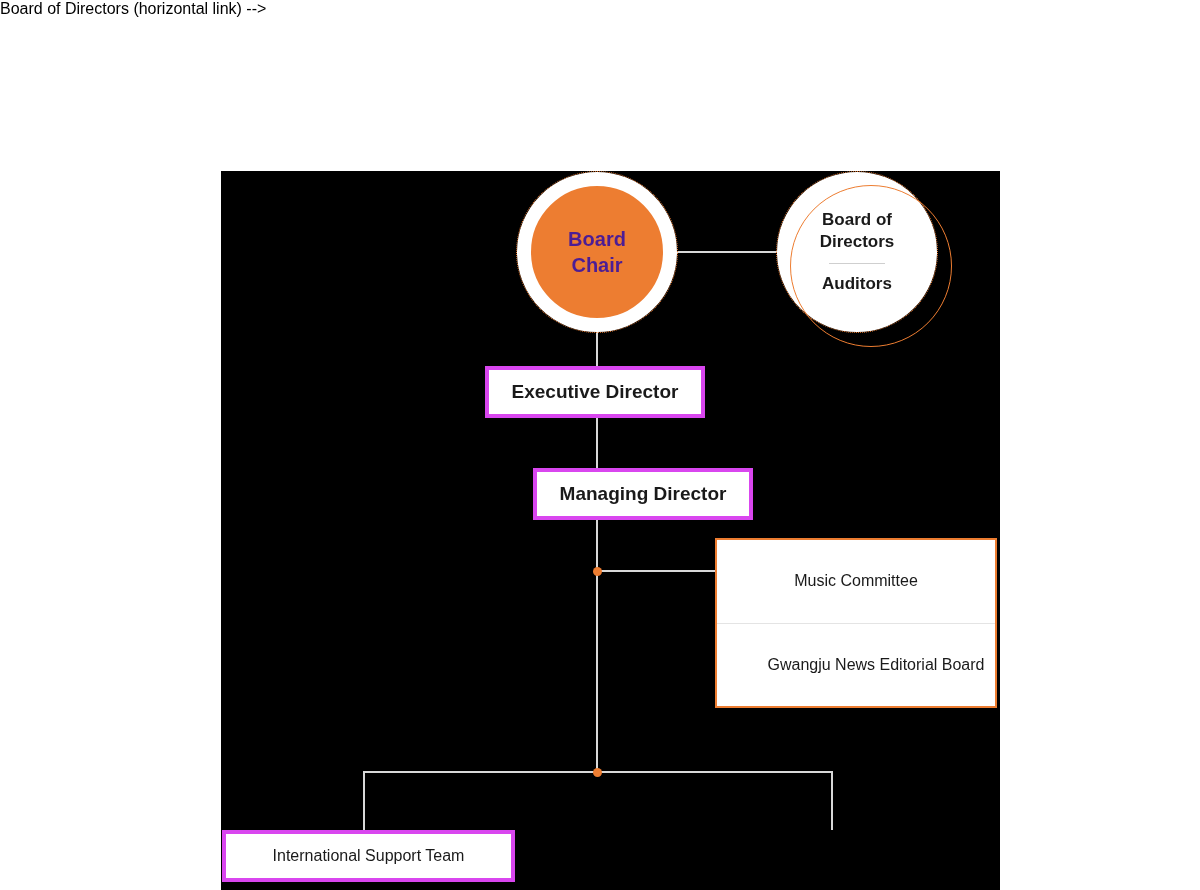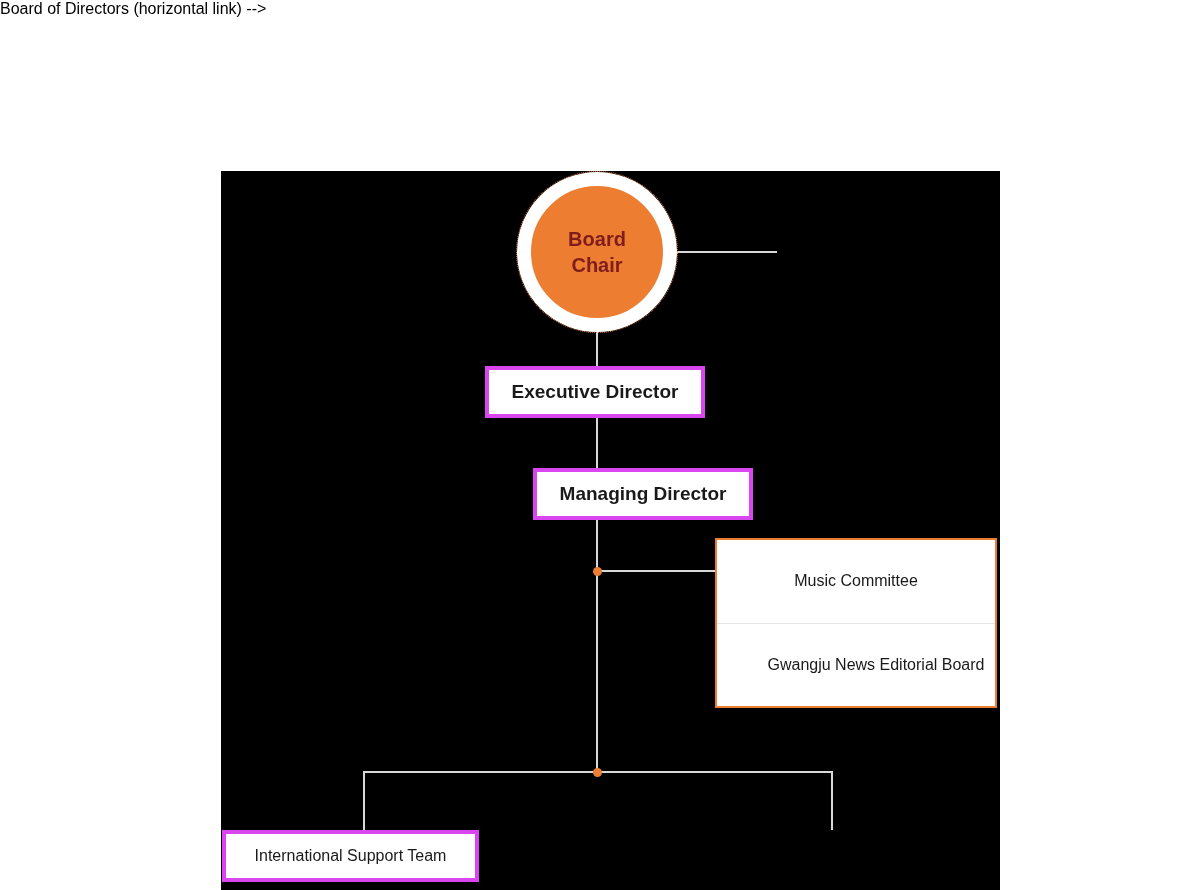--- a/index.html
+++ b/index.html
@@ -58,21 +58,21 @@
     text-align: center;
     box-sizing: border-box;
   }
 
   .circle-chair {
     width: 160px;
     height: 160px;
     background: #ED7D31;
     border: 14px solid #ffffff;
     outline: 1px dotted #ED7D31;
-    color: #7f1d1d;
+    color: #4c1d95;
     font-size: 20px;
     font-weight: bold;
     line-height: 1.3;
   }
 
   .circle-board {
     width: 160px;
     height: 160px;
     background: #ffffff;
     border: 14px solid #ffffff;
@@ -188,20 +188,27 @@
 
   
 
   
   <div class="circle-node circle-chair" style="left:517px; top:172px;">
     <span>Board</span>
     <span>Chair</span>
   </div>
 
   
+  <div class="circle-node circle-board" style="left:777px; top:172px;">
+    <span class="inner-ring"></span>
+    <span class="ctext">Board of</span>
+    <span class="ctext">Directors</span>
+    <span class="divider"></span>
+    <span class="ctext">Auditors</span>
+  </div>
 
   
   <div class="box box-director" style="left:485px; top:366px; width:220px; height:52px;">
     <span>Executive Director</span>
   </div>
 
   
   <div class="box box-director" style="left:485px; top:468px; width:220px; height:52px;margin-left:48px;">
     <span>Managing Director</span>
   </div>
@@ -210,19 +217,19 @@
   <div class="committee-stack" style="left:715px; top:538px; width:282px; height:170px;">
     <div class="committee-row">
       <span>Music Committee</span>
     </div>
     <div class="committee-row">
       <span>Gwangju News Editorial Board</span>
     </div>
   </div>
 
   
-  <div class="box box-team" style="left:222px; top:830px; width:257px; height:52px;">
+  <div class="box box-team" style="left:222px; top:830px; width:293px; height:52px;">
     <span>International Support Team</span>
   </div>
 
   
 
 </div>
 
 </body></html>

